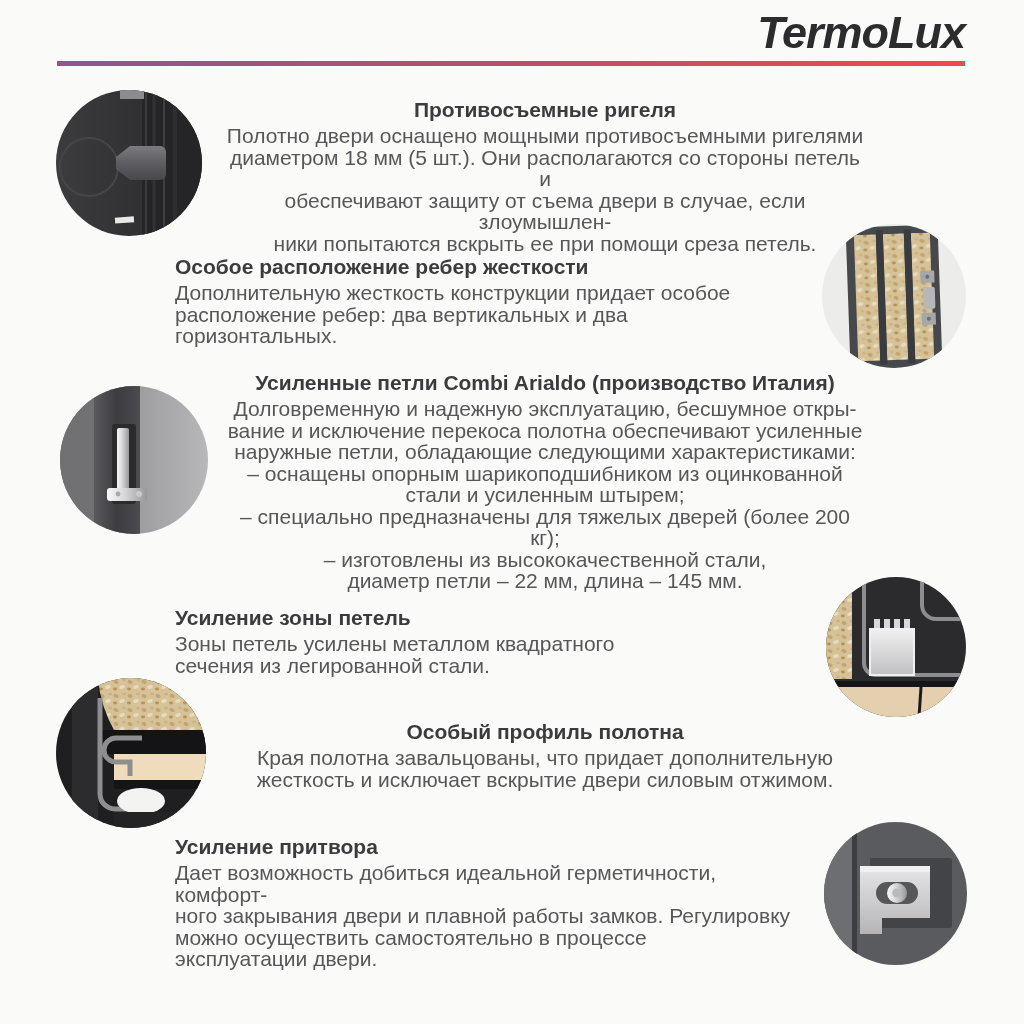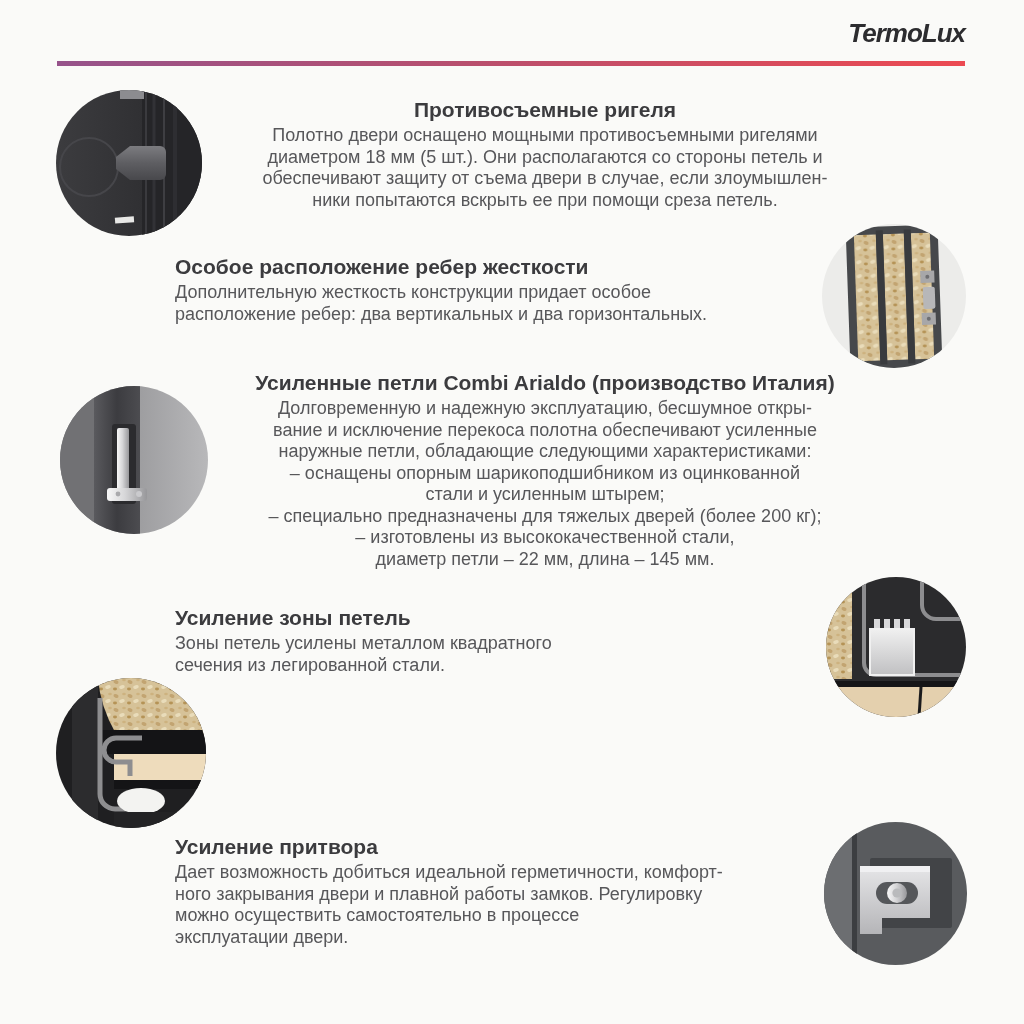--- a/index.html
+++ b/index.html
@@ -1,28 +1,28 @@
 <!DOCTYPE html>
 <html><head>
 <meta charset="utf-8">
 <style>
   html,body{margin:0;padding:0;}
   body{background:#fafaf8;font-family:"Liberation Sans", sans-serif;}
   .page{position:relative;width:1024px;height:1024px;background:#fafaf8;overflow:hidden;}
 
   
-  .logo{position:absolute;top:12px;right:59px;font-size:26px;line-height:42px;
+  .logo{position:absolute;top:12px;right:59px;font-size:45px;line-height:42px;
         font-weight:bold;font-style:italic;color:#2c2c2f;letter-spacing:-1px;}
   .accent-line{position:absolute;left:57px;top:61px;width:908px;height:5px;
         background:linear-gradient(90deg,#96538b 0%,#b84f6e 45%,#ec4a52 100%);}
 
   
   .txt{position:absolute;}
   .txt h2{margin:0 0 3px 0;font-size:21px;line-height:25px;font-weight:bold;color:#3b3b3e;}
-  .txt p{margin:0;font-size:18px;line-height:21.5px;color:#57575a;white-space:pre-line;}
+  .txt p{margin:0;font-size:21px;line-height:21.5px;color:#57575a;white-space:pre-line;}
   .txt.left{text-align:center;}
   .txt.right{text-align:left;}
 
   #t1{left:225px;top:97px;width:640px;}
   #t2{right:229px;top:254px;width:620px;}
   #t3{left:225px;top:370px;width:640px;}
   #t4{right:229px;top:605px;width:620px;}
   #t5{left:225px;top:719px;width:640px;}
   #t6{right:229px;top:834px;width:620px;}
 
@@ -218,20 +218,25 @@
         <rect x="58" y="76" width="92" height="26" fill="#eedcbc"></rect>
         <rect x="58" y="102" width="92" height="9" fill="#141416"></rect>
         <rect x="16" y="0" width="26" height="150" fill="#2c2c2e"></rect>
         <path d="M44,20 V116 a15 15 0 0 0 15 15 H78" fill="none" stroke="#8e8e90" stroke-width="5"></path>
         <path d="M86,60 H60 a12 12 0 0 0 0 24 H74 V98" fill="none" stroke="#8e8e90" stroke-width="5"></path>
         <ellipse cx="85" cy="123" rx="24" ry="13" fill="#f3f3f1"></ellipse>
         <path d="M58,134 H150 V150 H58 Z" fill="#232325"></path>
       </g>
     </svg>
   </div>
+  <div class="txt left" id="t5">
+    <h2>Особый профиль полотна</h2>
+    <p>Края полотна завальцованы, что придает дополнительную
+жесткость и исключает вскрытие двери силовым отжимом.</p>
+  </div>
 
   <div class="photo" id="p6">
     <svg viewBox="0 0 143 143" width="143" height="143" aria-label="rebate-adjuster-photo">
       <g clip-path="url(#c6)">
         <rect width="143" height="143" fill="#595b5e"></rect>
         <rect x="0" width="30" height="143" fill="#6c6e71"></rect>
         <rect x="28" width="5" height="143" fill="#3c3e41"></rect>
         <rect x="46" y="36" width="82" height="70" rx="2" fill="#424447"></rect>
         <path d="M36,44 H106 V96 H58 V112 H36 Z" fill="url(#plate)"></path>
         <path d="M36,44 H106 V50 H36 Z" fill="#f0f0f2"></path>

